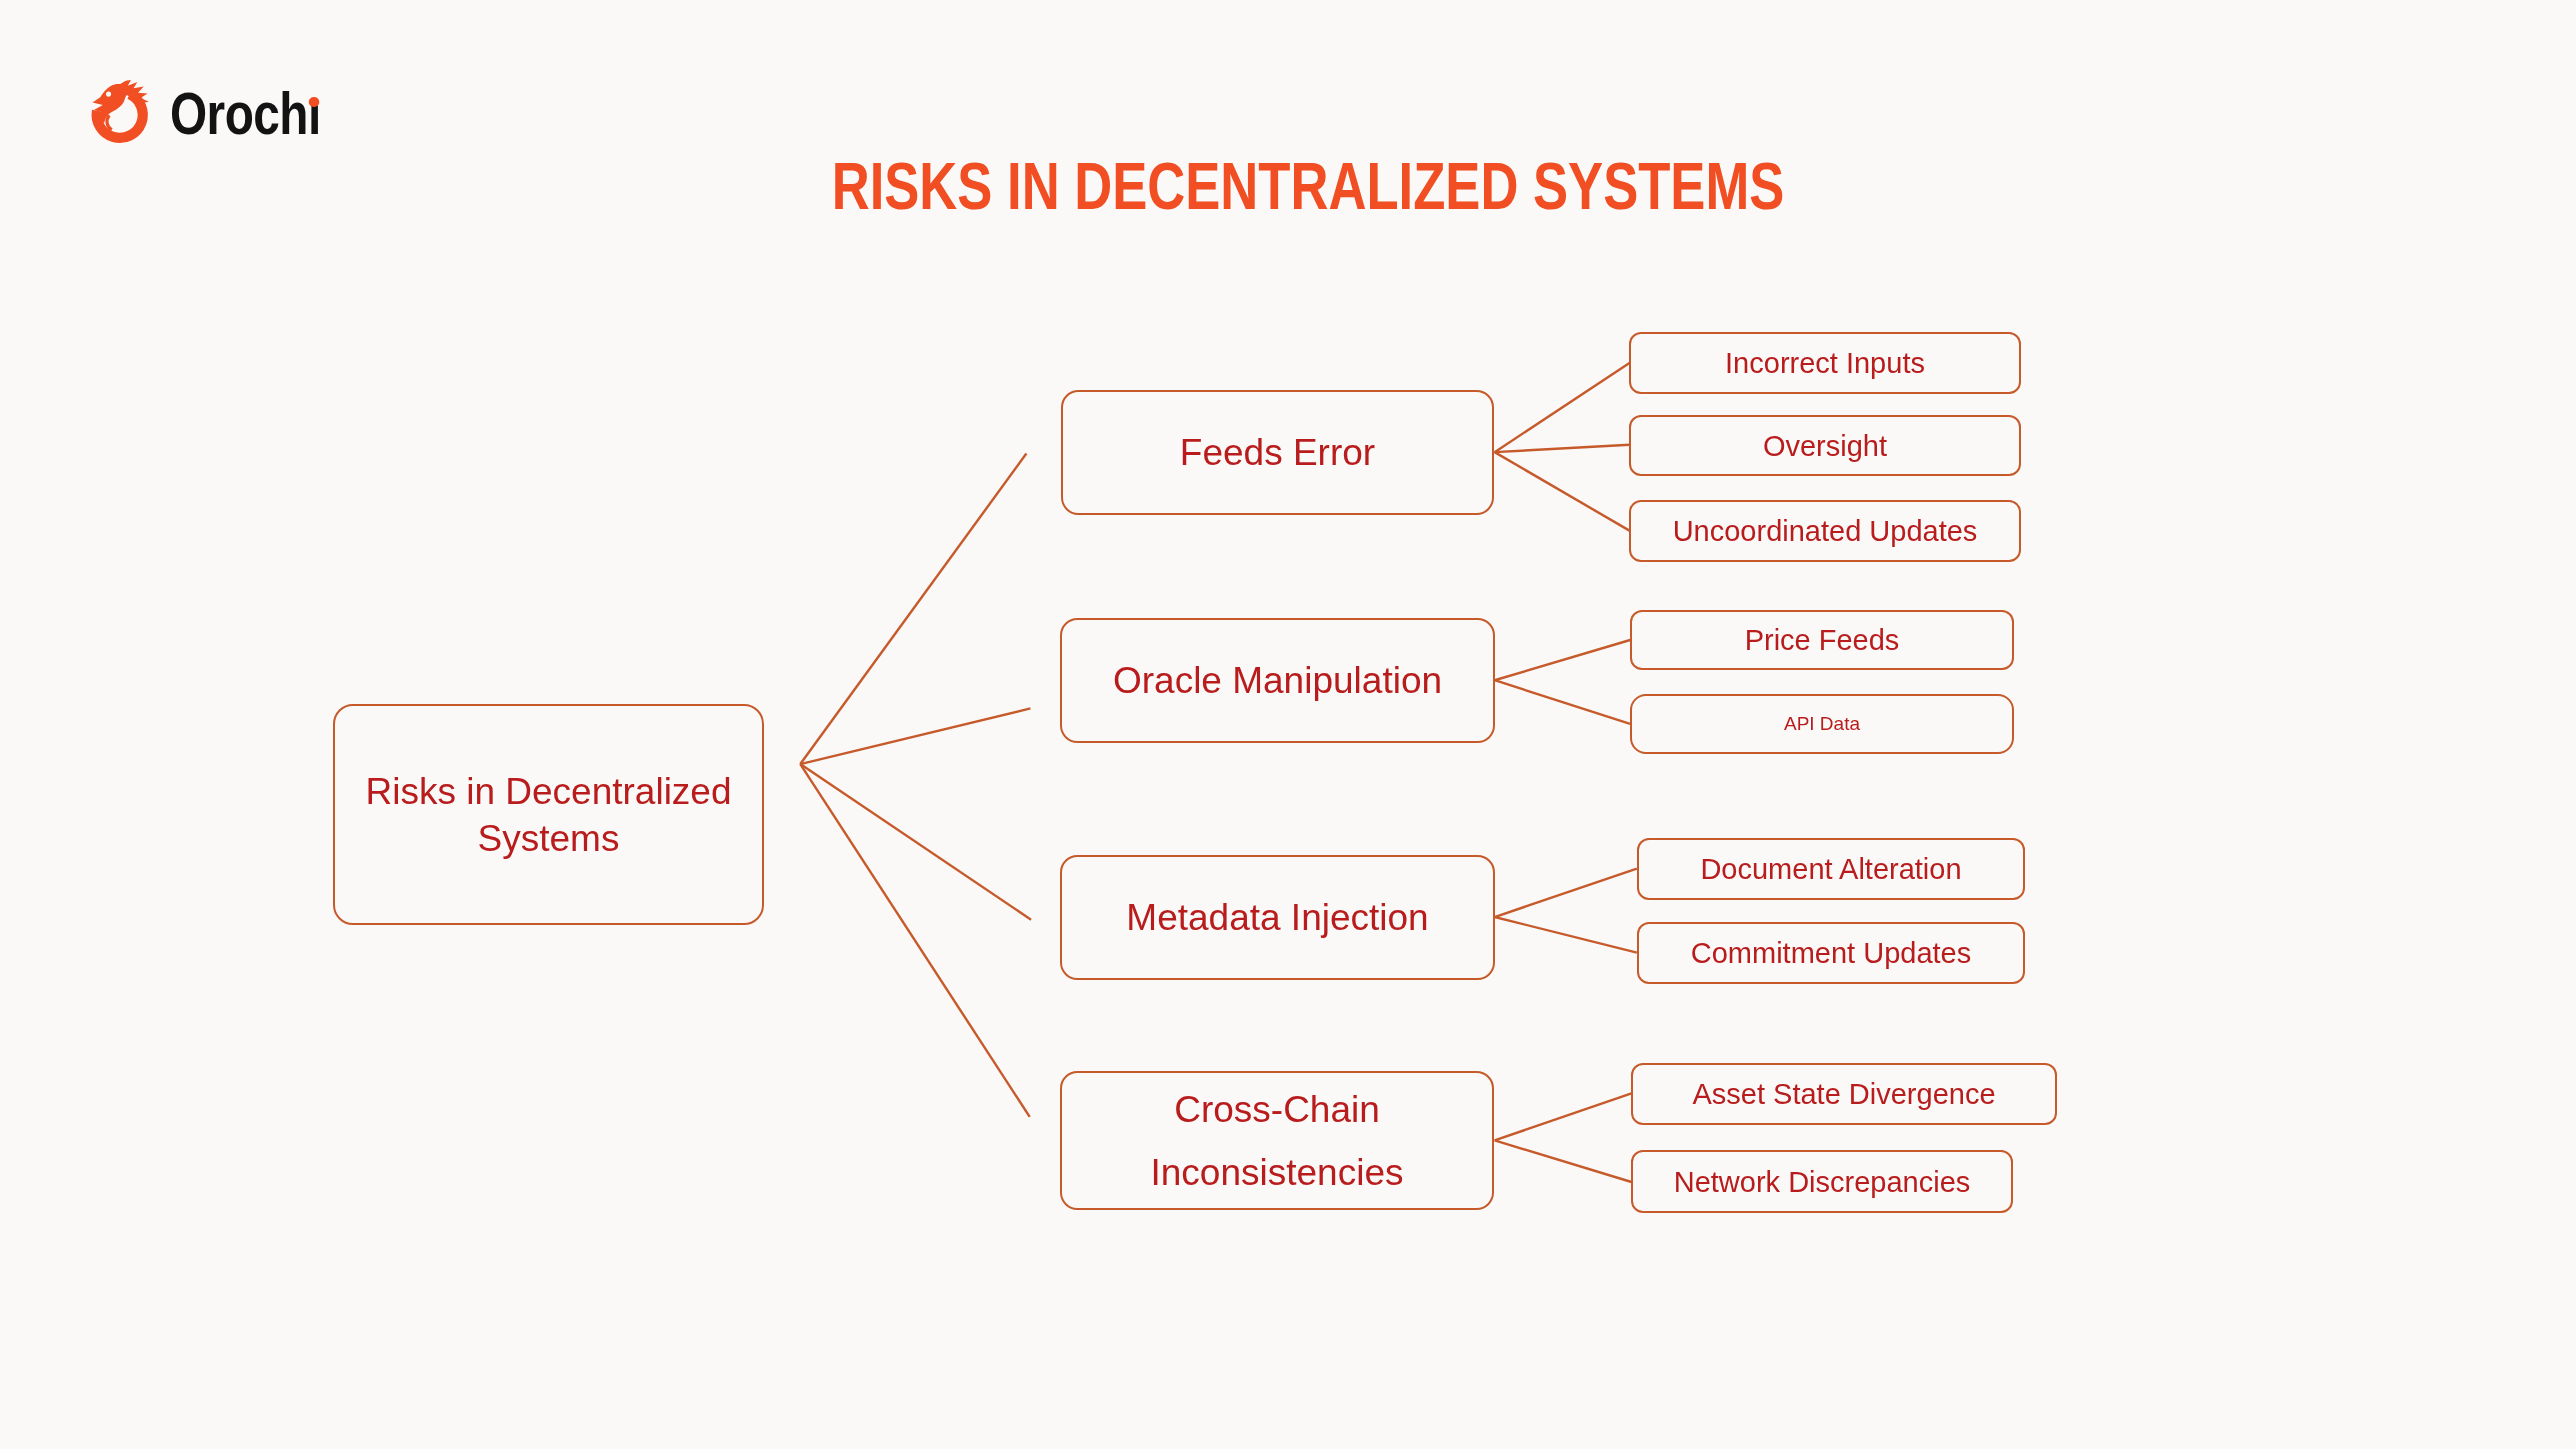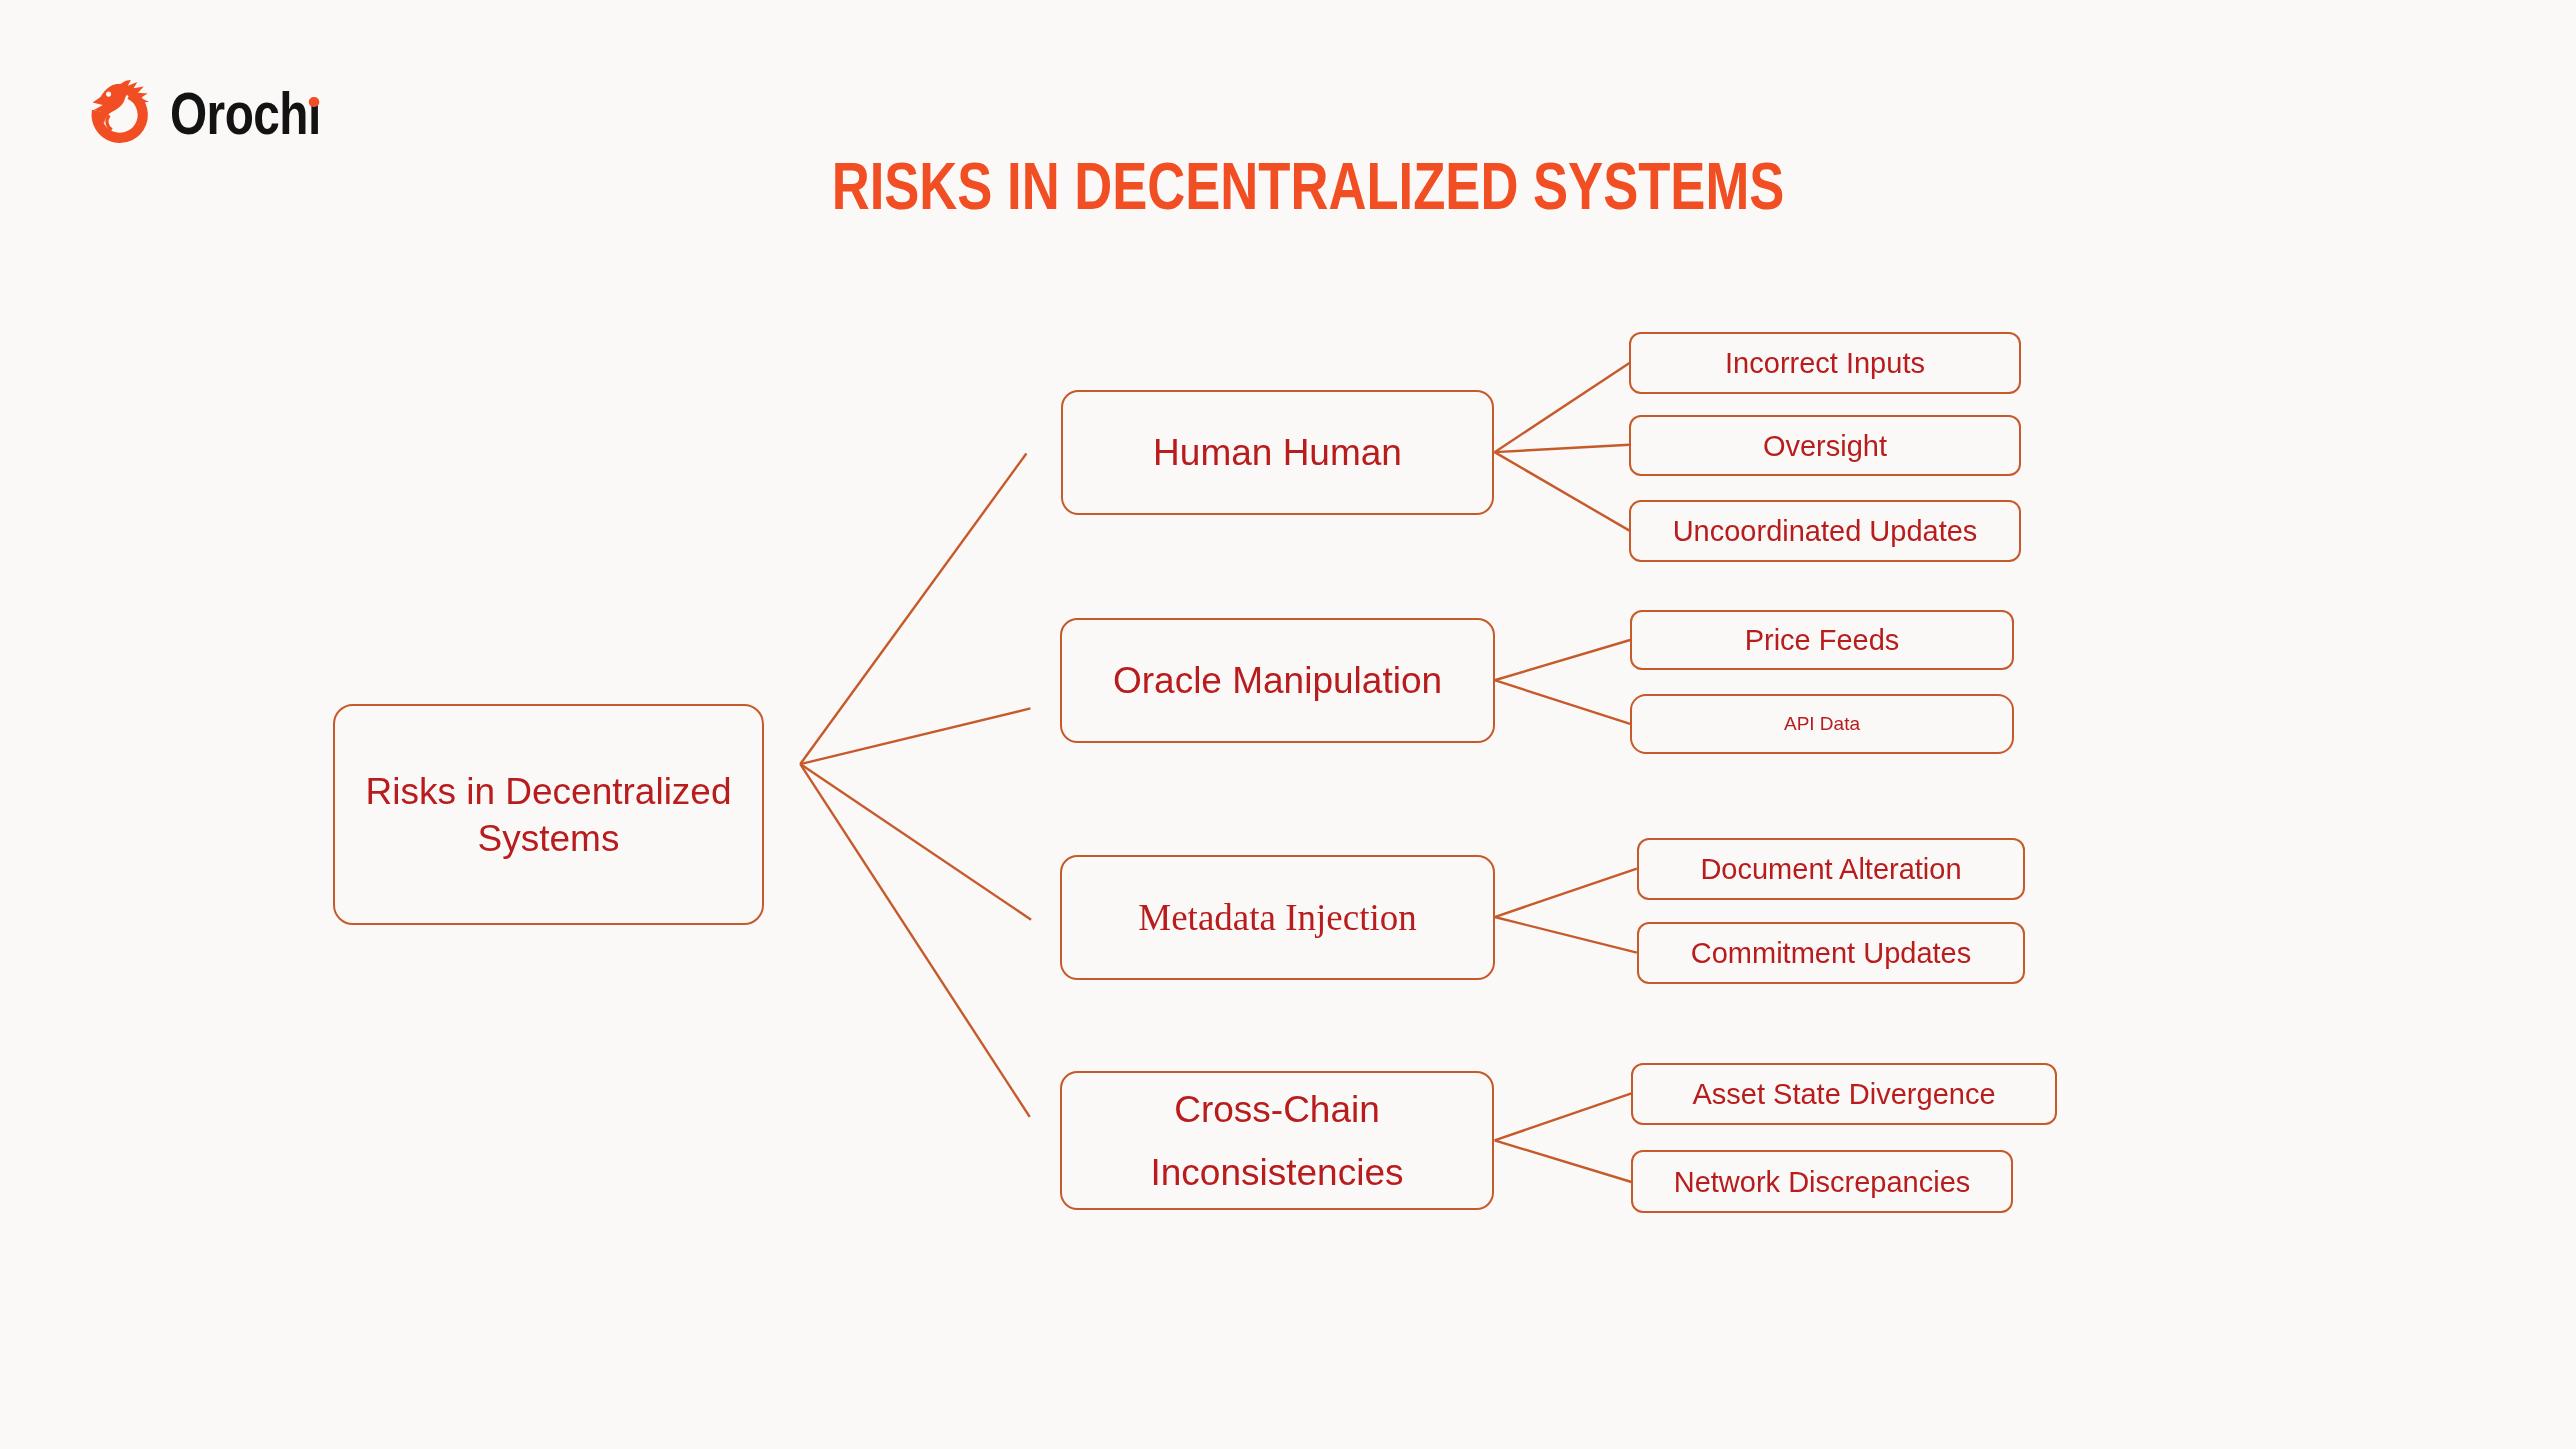--- a/index.html
+++ b/index.html
@@ -113,23 +113,23 @@
     <line x1="2228" y1="1014" x2="2430" y2="1079" stroke="#C65A2B" stroke-width="3.6"></line>
     <line x1="2228" y1="1367" x2="2440" y2="1295" stroke="#C65A2B" stroke-width="3.6"></line>
     <line x1="2228" y1="1367" x2="2440" y2="1420" stroke="#C65A2B" stroke-width="3.6"></line>
     <line x1="2228" y1="1700" x2="2432" y2="1630" stroke="#C65A2B" stroke-width="3.6"></line>
     <line x1="2228" y1="1700" x2="2432" y2="1762" stroke="#C65A2B" stroke-width="3.6"></line>
   </svg>
 
 <div id="mindmap">
     <div class="node node-root" style="left: 333px; top: 704px; width: 431px; height: 221px; font-size: 37px; line-height: 47px; border-radius: 20px;">Risks in Decentralized
 Systems</div>
-    <div class="node node-branch" style="left: 1061px; top: 390px; width: 433px; height: 125px; font-size: 37px; line-height: 43px; border-radius: 17.4px;">Human Human</div>
+    <div class="node node-branch" style="left: 1061px; top: 390px; width: 433px; height: 125px; font-size: 37px; line-height: 43px; border-radius: 17.4px;">Feeds Error</div>
     <div class="node node-branch" style="left: 1060px; top: 618px; width: 435px; height: 125px; font-size: 37px; line-height: 43px; border-radius: 17.4px;">Oracle Manipulation</div>
-    <div class="node node-branch" style="left: 1060px; top: 855px; width: 435px; height: 125px; font-size: 37px; line-height: 43px; border-radius: 17.4px; font-family: Liberation Serif, serif;">Metadata Injection</div>
+    <div class="node node-branch" style="left: 1060px; top: 855px; width: 435px; height: 125px; font-size: 37px; line-height: 43px; border-radius: 17.4px;">Metadata Injection</div>
     <div class="node node-branch" style="left: 1060px; top: 1071px; width: 434px; height: 139px; font-size: 37px; line-height: 63px; border-radius: 17.4px;">Cross-Chain
 Inconsistencies</div>
     <div class="node node-leaf" style="left: 1629px; top: 332px; width: 392px; height: 62px; font-size: 29px; line-height: 34px; border-radius: 12px;">Incorrect Inputs</div>
     <div class="node node-leaf" style="left: 1629px; top: 415px; width: 392px; height: 61px; font-size: 29px; line-height: 34px; border-radius: 12px;">Oversight</div>
     <div class="node node-leaf" style="left: 1629px; top: 500px; width: 392px; height: 62px; font-size: 29px; line-height: 34px; border-radius: 12px;">Uncoordinated Updates</div>
     <div class="node node-leaf" style="left: 1630px; top: 610px; width: 384px; height: 60px; font-size: 29px; line-height: 34px; border-radius: 12px;">Price Feeds</div>
     <div class="node node-leaf" style="left: 1630px; top: 694px; width: 384px; height: 60px; font-size: 19px; line-height: 34px; border-radius: 16px;">API Data</div>
     <div class="node node-leaf" style="left: 1637px; top: 838px; width: 388px; height: 62px; font-size: 29px; line-height: 34px; border-radius: 12px;">Document Alteration</div>
     <div class="node node-leaf" style="left: 1637px; top: 922px; width: 388px; height: 62px; font-size: 29px; line-height: 34px; border-radius: 12px;">Commitment Updates</div>
     <div class="node node-leaf" style="left: 1631px; top: 1063px; width: 426px; height: 62px; font-size: 29px; line-height: 34px; border-radius: 12px;">Asset State Divergence</div>

